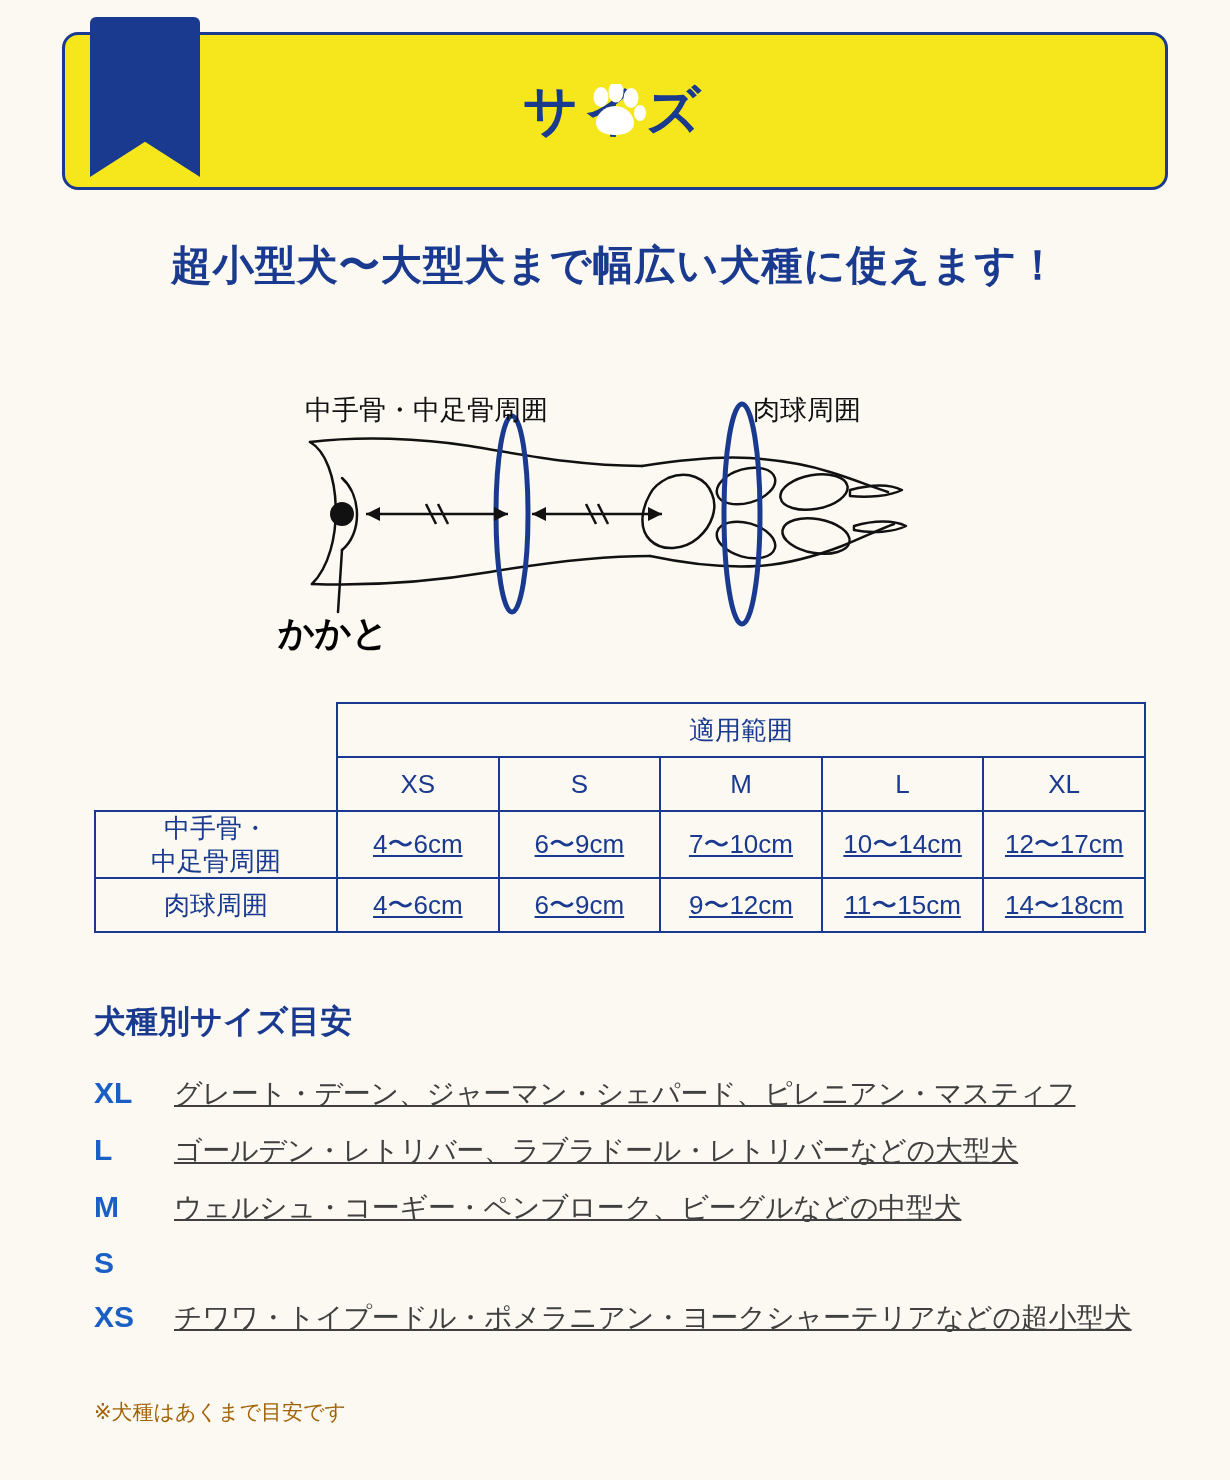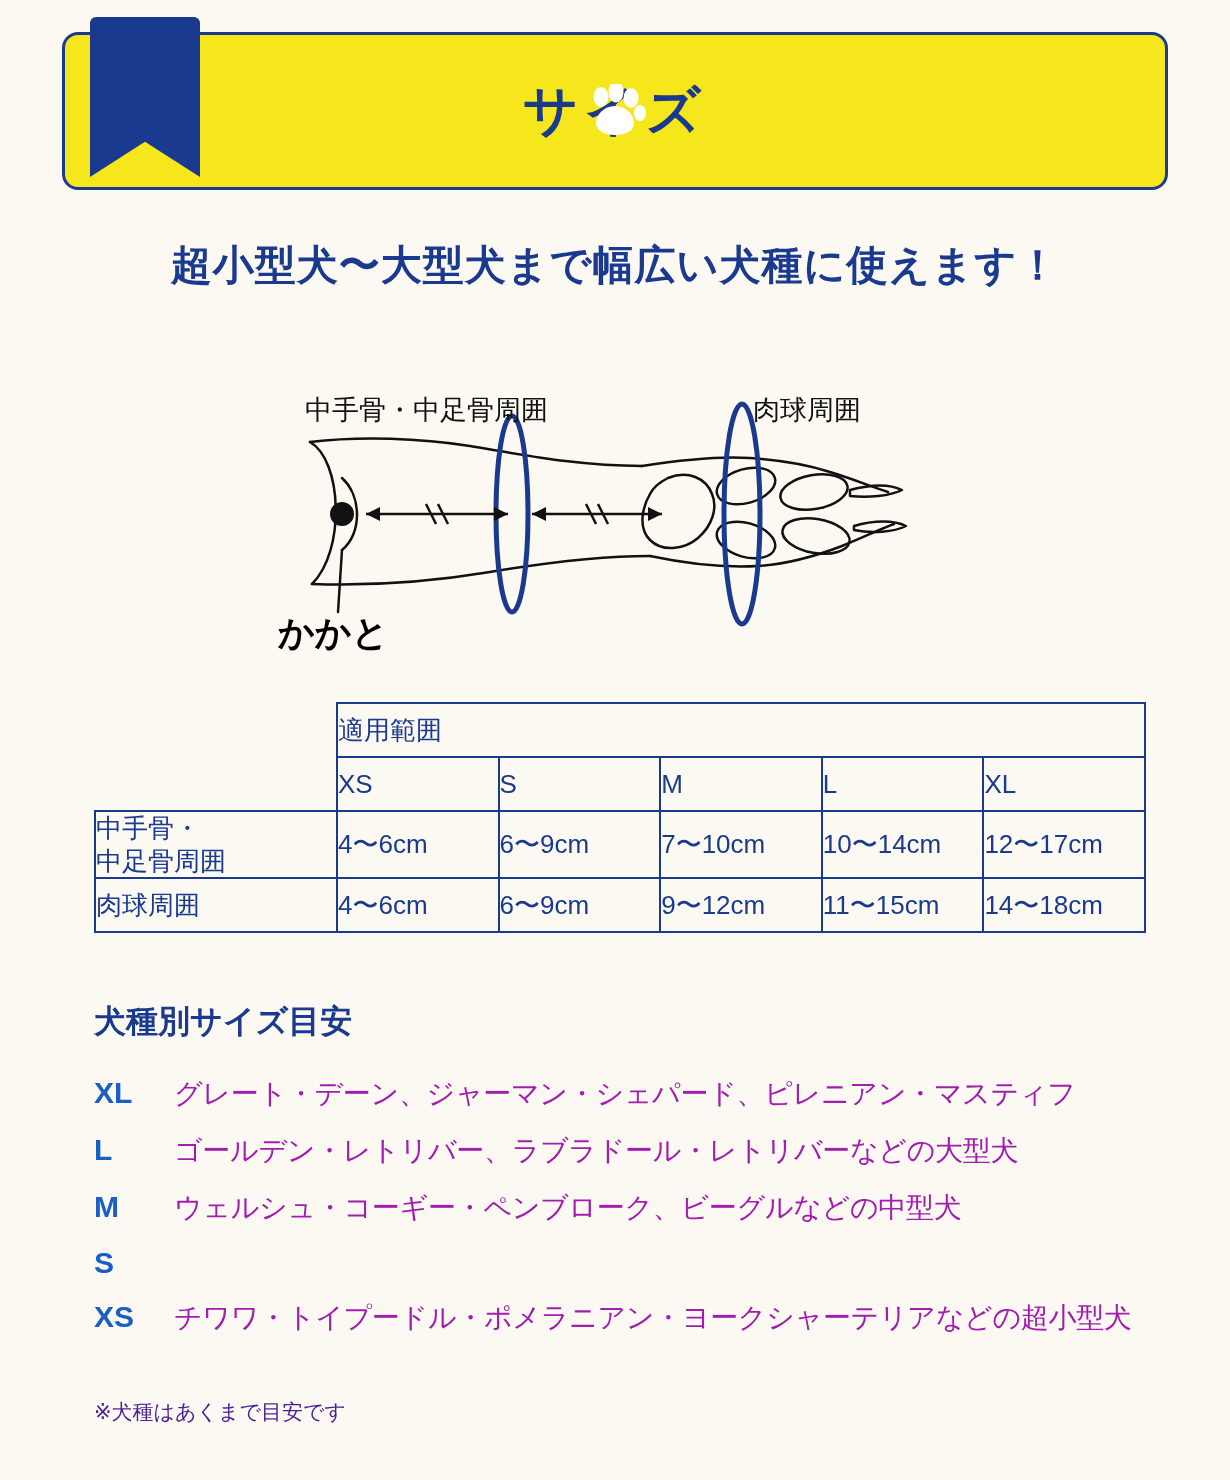--- a/index.html
+++ b/index.html
@@ -108,38 +108,38 @@
     top: 702px;
     width: 1052px;
   }
   table.size-table {
     border-collapse: collapse;
     width: 1052px;
     table-layout: fixed;
   }
   table.size-table td, table.size-table th {
     border: 2px solid #1a3a8f;
-    text-align: left;
+    text-align: center;
     font-size: 26px;
     color: #1a3a8f;
     font-weight: normal;
     padding: 0;
     height: 54px;
   }
   .cell-blank {
     border: none !important;
     background: transparent;
   }
   .row-head {
     font-size: 26px;
     line-height: 1.25;
     font-weight: normal;
   }
   td.tall { height: 92px; }
-  td.vals { font-size: 27px; }
+  td.vals { font-size: 27px; text-decoration: underline; }
   .col-label { width: 242px; }
   .col-val { width: 160px; }
 
   
   .breed-title {
     position: absolute;
     left: 94px;
     top: 1000px;
     font-size: 32px;
     font-weight: bold;
@@ -158,30 +158,31 @@
   }
   .breed-size {
     width: 80px;
     flex: 0 0 80px;
     font-size: 30px;
     font-weight: bold;
     color: #1a5fc4;
   }
   .breed-text {
     font-size: 28px;
-    color: #a21caf;
+    color: #404040;
     letter-spacing: -0.3px;
     white-space: nowrap;
+    text-decoration: underline;
   }
   .note {
     position: absolute;
     left: 94px;
     top: 1398px;
     font-size: 21px;
-    color: #4c1d95;
+    color: #a16207;
     text-align: center;
   }
 </style>
 </head>
 <body>
 
 <div class="banner">
   <div class="banner-box"></div>
   <div class="banner-title">サイズ</div>
   <div class="ribbon"></div>

